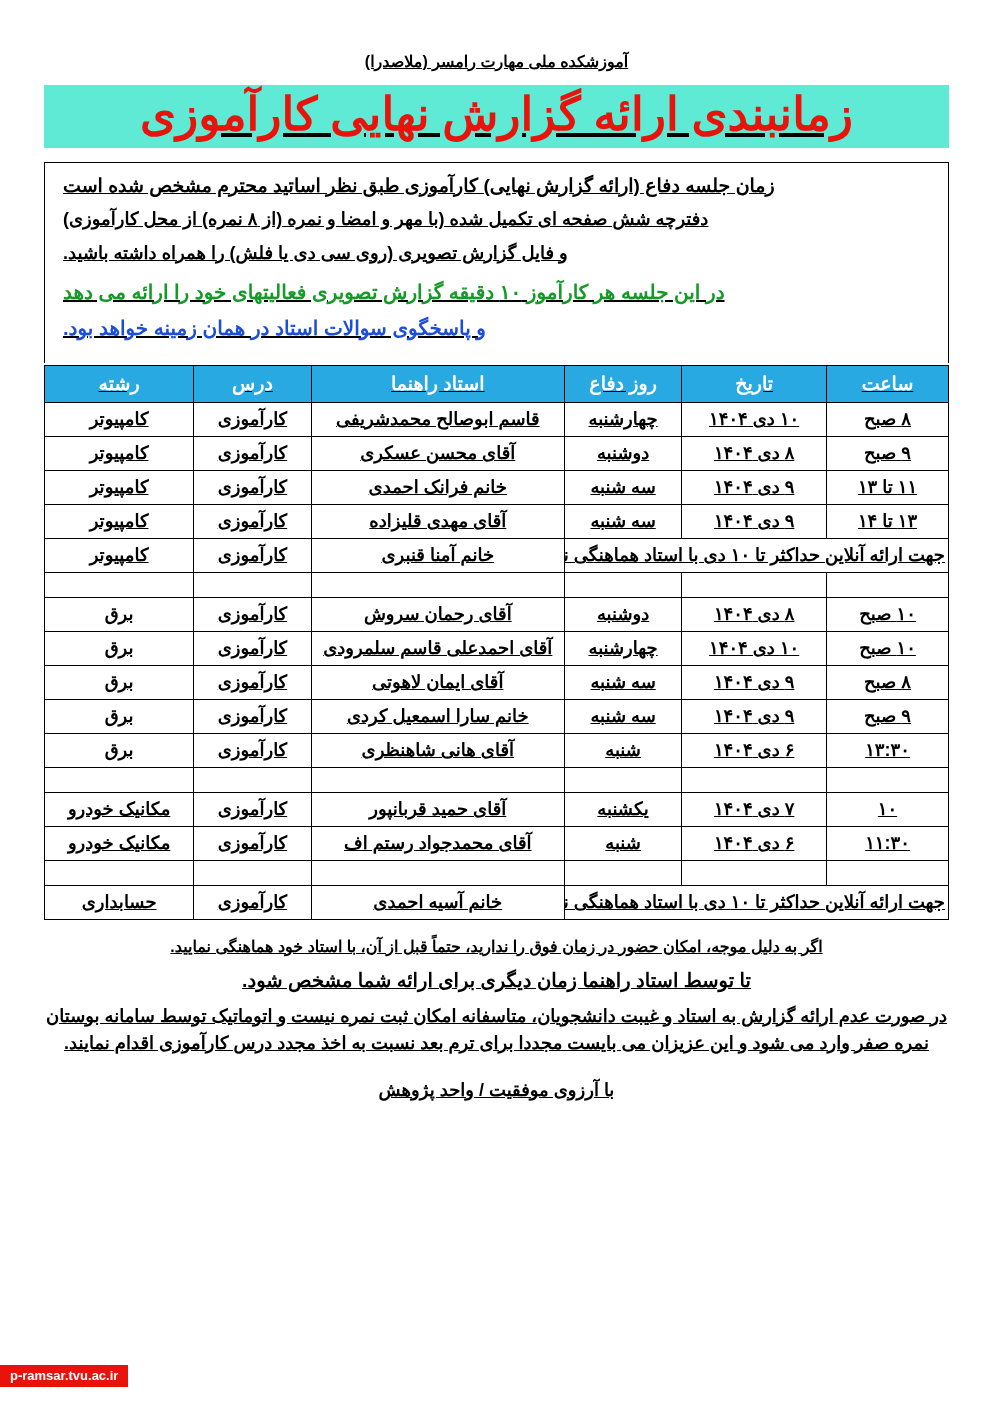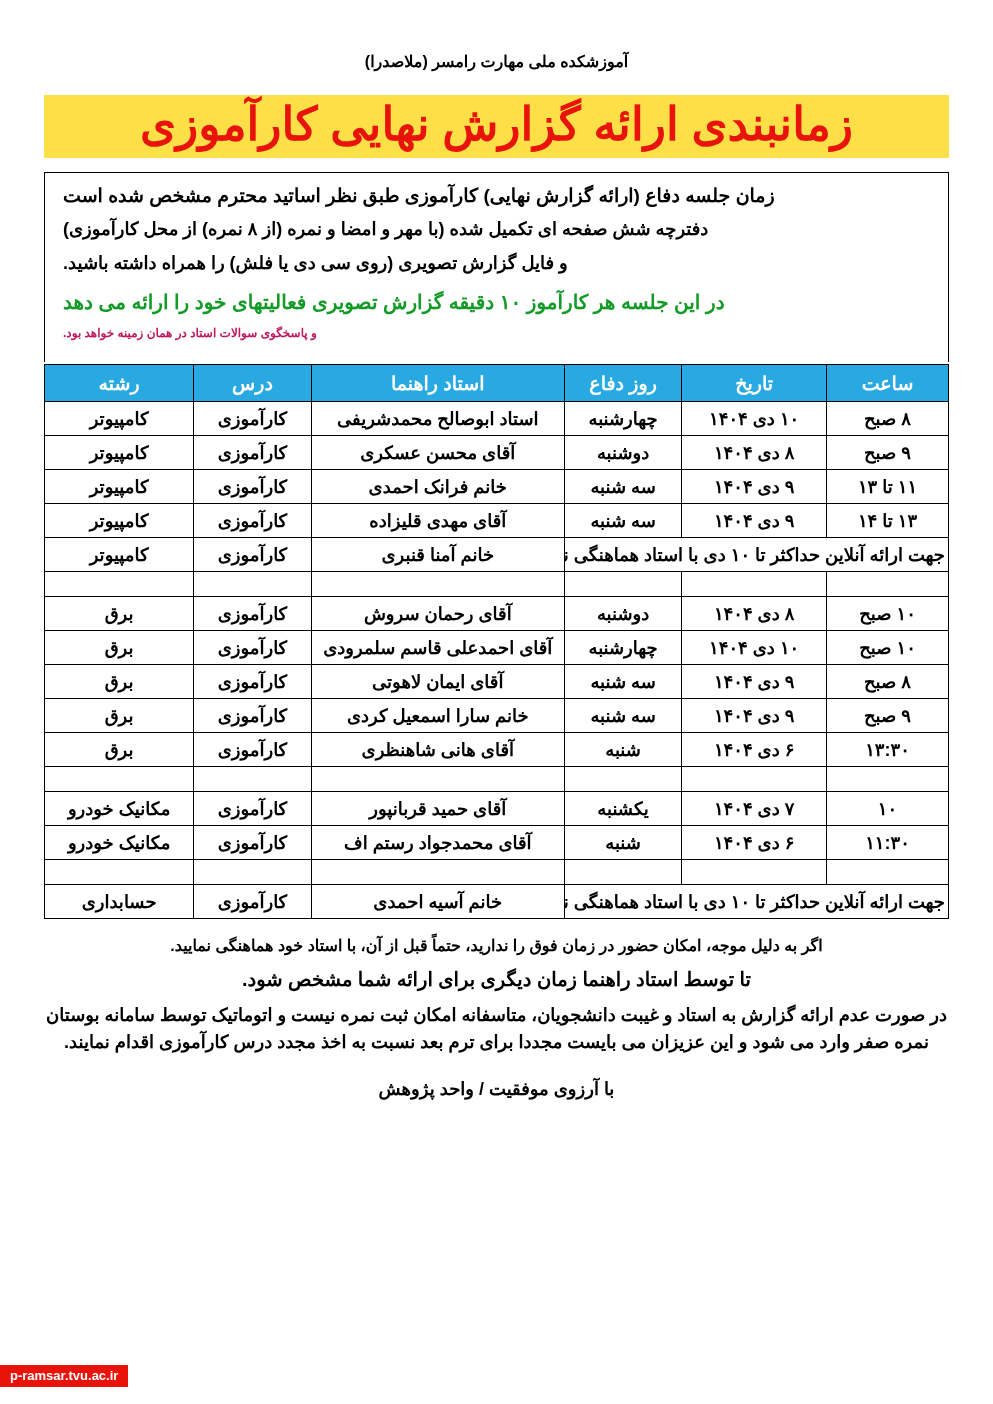--- a/index.html
+++ b/index.html
@@ -14,31 +14,32 @@
     color: #000000;
     position: relative;
     overflow: hidden;
   }
   .page {
     width: 993px;
     height: 1404px;
     box-sizing: border-box;
     padding: 0 44px;
     position: relative;
+    text-decoration: underline;
   }
   .org-line {
     text-align: center;
     font-size: 16px;
     font-weight: bold;
     padding-top: 52px;
     letter-spacing: 0;
   }
   .title-band {
-    margin-top: 24px;
-    background: #fde047;
+    margin-top: 14px;
+    background: #5eead4;
     text-align: center;
     padding: 4px 0 8px 0;
   }
   .title-band .t {
     font-size: 46px;
     font-weight: bold;
     color: #e8140c;
     line-height: 1.1;
     white-space: nowrap;
   }
@@ -64,22 +65,22 @@
   }
   .notes p.l1 { font-size: 19px; }
   .notes p.l2 { font-size: 18px; }
   .notes p.l3 { font-size: 18px; }
   .notes p.green {
     color: #149a27;
     font-size: 20px;
     margin-top: 14px;
   }
   .notes p.blk {
-    color: #be185d;
-    font-size: 12px;
+    color: #1d4ed8;
+    font-size: 20px;
   }
   table.sched {
     border-collapse: collapse;
     width: 100%;
     margin-top: 2px;
     table-layout: fixed;
   }
   table.sched th, table.sched td {
     border: 1px solid #000;
     text-align: center;
@@ -173,21 +174,21 @@
         <th>استاد راهنما</th>
         <th>درس</th>
         <th>رشته</th>
       </tr>
     </thead>
     <tbody id="sched-body">
         <tr>
           <td>۸ صبح</td>
           <td>۱۰ دی ۱۴۰۴</td>
           <td>چهارشنبه</td>
-          <td>استاد ابوصالح محمدشریفی</td>
+          <td>قاسم ابوصالح محمدشریفی</td>
           <td>کارآموزی</td>
           <td>کامپیوتر</td>
         </tr>
         <tr>
           <td>۹ صبح</td>
           <td>۸ دی ۱۴۰۴</td>
           <td>دوشنبه</td>
           <td>آقای محسن عسکری</td>
           <td>کارآموزی</td>
           <td>کامپیوتر</td>

